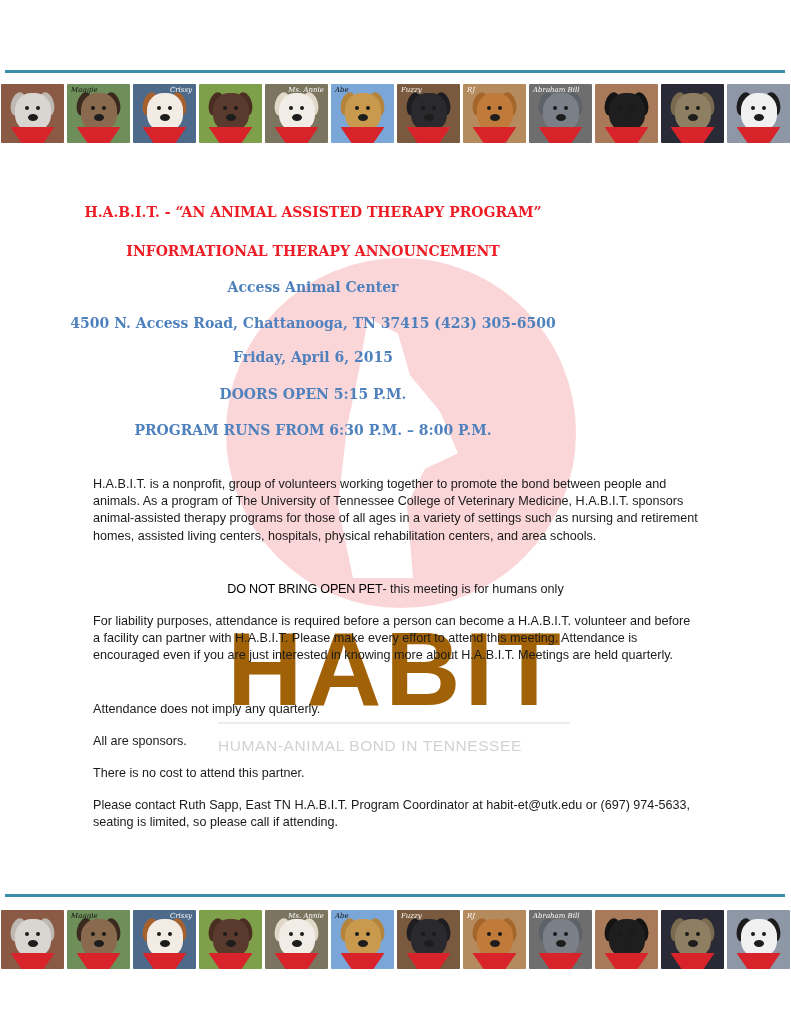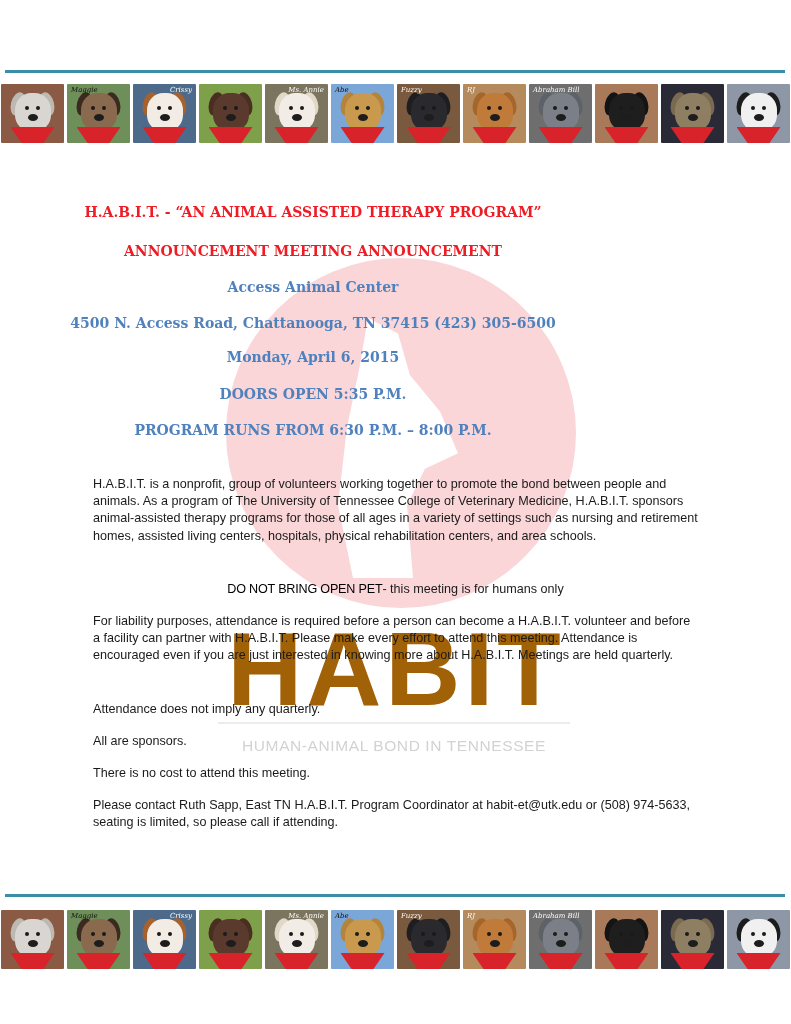--- a/index.html
+++ b/index.html
@@ -22,21 +22,21 @@
   .tile .eye-l, .tile .eye-r { position: absolute; top: 22px; width: 4px; height: 4px; background: #1a1a1a; border-radius: 50%; }
   .tile .eye-l { left: 24px; } .tile .eye-r { right: 24px; }
   .tile .bandana { position: absolute; left: 50%; bottom: 0; width: 44px; height: 16px; transform: translateX(-50%); background: #d8232a; clip-path: polygon(0 0, 100% 0, 75% 100%, 25% 100%); }
   .tile .name { position: absolute; top: 2px; font-family: "DejaVu Serif", serif; font-style: italic; font-size: 7px; line-height: 8px; }
   .tile .name.left { left: 4px; } .tile .name.right { right: 4px; }
 
   .watermark-circle { position: absolute; left: 226px; top: 258px; width: 350px; height: 350px; border-radius: 50%; background: #fbd6d9; }
   .watermark-dog { position: absolute; left: 320px; top: 318px; width: 150px; height: 260px; background: #ffffff; clip-path: polygon(32% 0%, 52% 6%, 60% 22%, 80% 36%, 92% 52%, 70% 58%, 58% 72%, 62% 100%, 22% 100%, 12% 72%, 18% 42%, 26% 20%); }
   .watermark-habit { position: absolute; left: 218px; top: 625px; width: 356px; height: 88px; text-align: center; font-family: "Liberation Sans", sans-serif; font-weight: 700; font-size: 104px; line-height: 88px; letter-spacing: 4px; color: #a16207; }
   .watermark-line { position: absolute; left: 218px; top: 722px; width: 352px; height: 2px; background: #ececec; }
-  .watermark-tag { position: absolute; left: 218px; top: 737px; width: 352px; text-align: center; font-family: "Liberation Sans", sans-serif; font-size: 15.5px; letter-spacing: 0.6px; color: #d2d2d2; }
+  .watermark-tag { position: absolute; left: 218px; top: 737px; width: 352px; font-family: "Liberation Sans", sans-serif; font-size: 15.5px; letter-spacing: 0.6px; color: #d2d2d2; }
 
   .heading { position: absolute; left: 0; width: 626px; text-align: center; font-family: "DejaVu Serif", serif; font-weight: 700; white-space: nowrap; }
   .heading.red { color: #ee1c24; font-size: 14px; }
   .heading.blue { color: #4f81bd; font-size: 14px; }
 
   .body { position: absolute; left: 93px; width: 606px; font-family: "Liberation Sans", sans-serif; font-size: 12.6px; line-height: 17.2px; color: #1a1a1a; }
   .body.center { text-align: center; left: 0; width: 791px; }
   .strong { font-weight: 400; letter-spacing: -0.2px; color: #000; }
 </style>
 </head>
@@ -174,39 +174,39 @@
     </div>
   </div>
 
 <div class="watermark-circle"></div>
 <div class="watermark-dog"></div>
 <div class="watermark-habit">HABIT</div>
 <div class="watermark-line"></div>
 <div class="watermark-tag">HUMAN-ANIMAL BOND IN TENNESSEE</div>
 
 <div class="heading red" style="top:204px;">H.A.B.I.T. - “AN ANIMAL ASSISTED THERAPY PROGRAM”</div>
-<div class="heading red" style="top:243px;">ANNOUNCEMENT MEETING ANNOUNCEMENT</div>
+<div class="heading red" style="top:243px;">INFORMATIONAL THERAPY ANNOUNCEMENT</div>
 <div class="heading blue" style="top:279px;">Access Animal Center</div>
 <div class="heading blue" style="top:315px;">4500 N. Access Road, Chattanooga, TN 37415 (423) 305-6500</div>
-<div class="heading blue" style="top:349px;">Monday, April 6, 2015</div>
-<div class="heading blue" style="top:386px;">DOORS OPEN 5:35 P.M.</div>
+<div class="heading blue" style="top:349px;">Friday, April 6, 2015</div>
+<div class="heading blue" style="top:386px;">DOORS OPEN 5:15 P.M.</div>
 <div class="heading blue" style="top:422px;">PROGRAM RUNS FROM 6:30 P.M. – 8:00 P.M.</div>
 
 <div class="body" style="top:476px;">H.A.B.I.T. is a nonprofit, group of volunteers working together to promote the bond between people and animals. As a program of The University of Tennessee College of Veterinary Medicine, H.A.B.I.T. sponsors animal-assisted therapy programs for those of all ages in a variety of settings such as nursing and retirement homes, assisted living centers, hospitals, physical rehabilitation centers, and area schools.</div>
 
 <div class="body center" style="top:581px;">
   <span class="strong">DO NOT BRING OPEN PET</span><span>- this meeting is for humans only</span>
 </div>
 
 <div class="body" style="top:613px;">For liability purposes, attendance is required before a person can become a H.A.B.I.T. volunteer and before a facility can partner with H.A.B.I.T.  Please make every effort to attend this meeting. Attendance is encouraged even if you are just interested in knowing more about H.A.B.I.T.  Meetings are held quarterly.</div>
 <div class="body" style="top:701px;">Attendance does not imply any quarterly.</div>
 <div class="body" style="top:733px;">All are sponsors.</div>
-<div class="body" style="top:765px;">There is no cost to attend this meeting.</div>
+<div class="body" style="top:765px;">There is no cost to attend this partner.</div>
 <div class="body" style="top:797px;">
-  <span>Please contact Ruth Sapp, East TN H.A.B.I.T. Program Coordinator at habit-et@utk.edu or (508) 974-5633, seating is limited, so please call if attending.</span>
+  <span>Please contact Ruth Sapp, East TN H.A.B.I.T. Program Coordinator at habit-et@utk.edu or (697) 974-5633, seating is limited, so please call if attending.</span>
 </div>
 
 <div class="rule bottom"></div>
 
 <div class="strip bottom">
     <div class="tile">
       <div class="bg" style="background: rgb(138, 90, 68);"></div>
       <div class="ear-l" style="background: rgb(189, 184, 178);"></div>
       <div class="ear-r" style="background: rgb(189, 184, 178);"></div>
       <div class="head" style="background: rgb(217, 214, 210);"></div>

